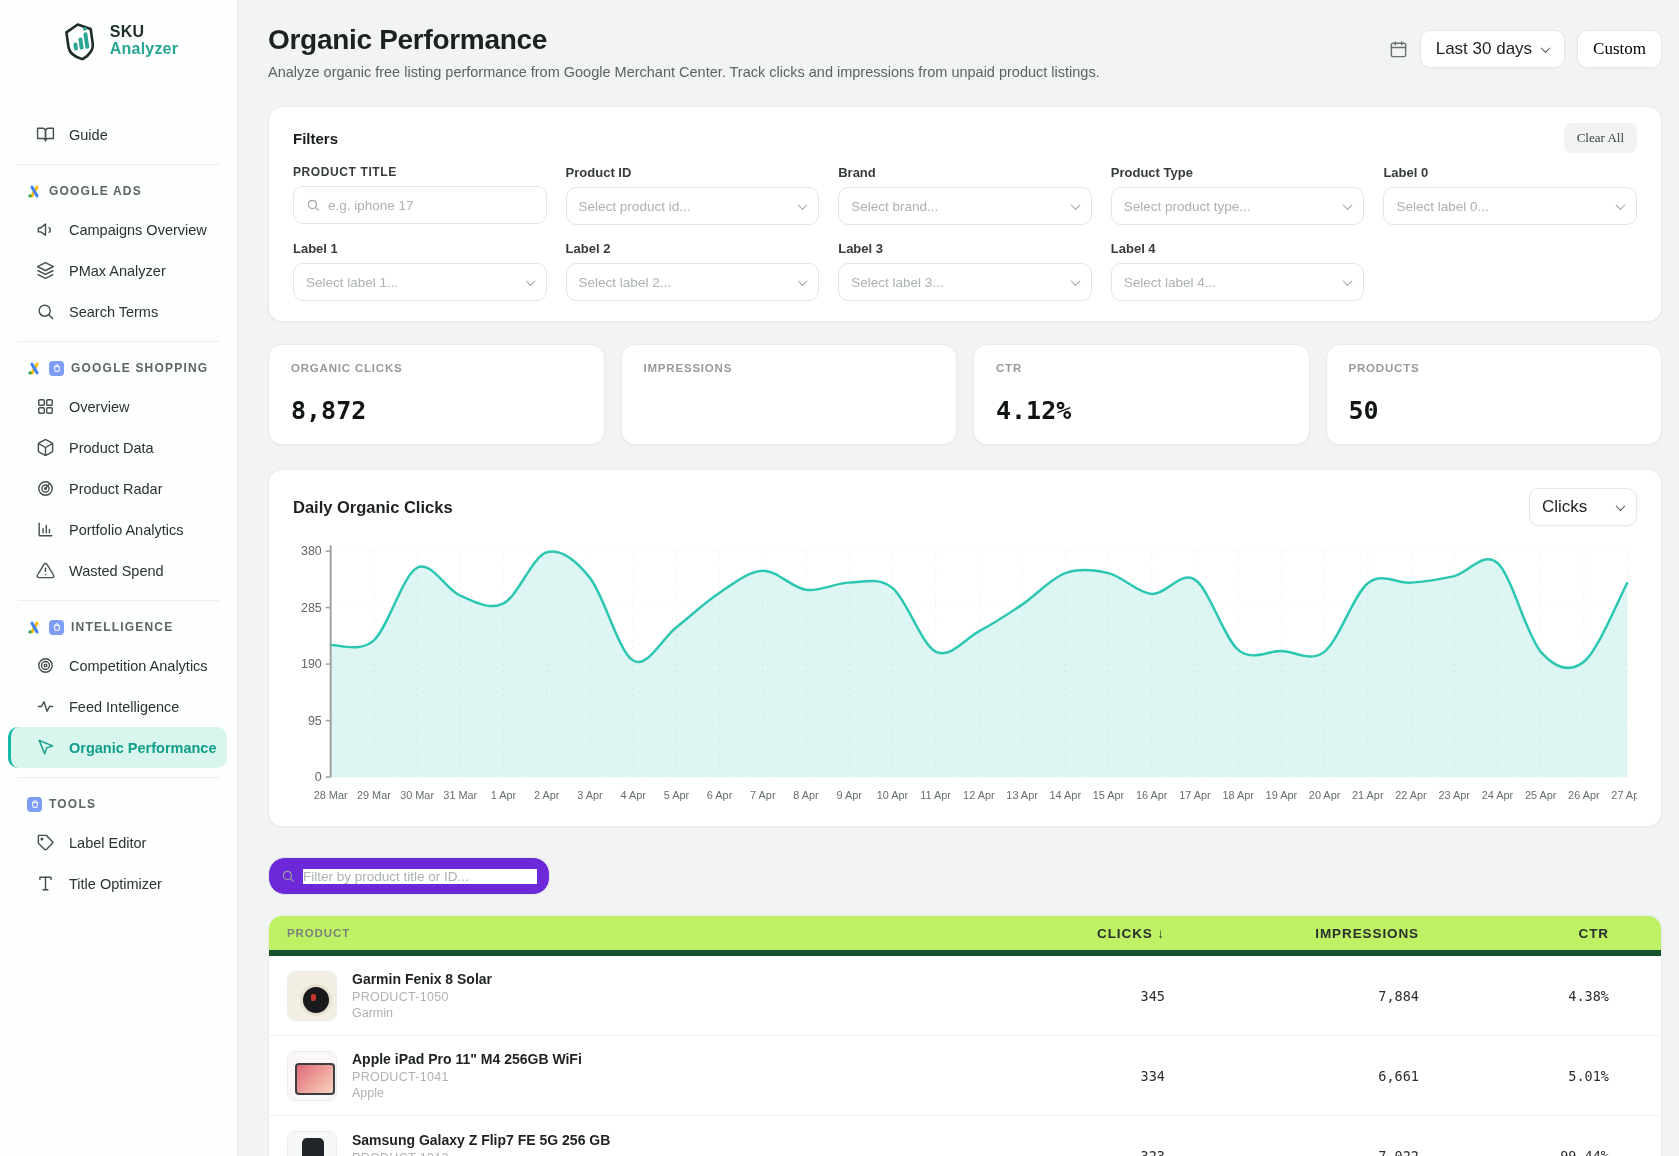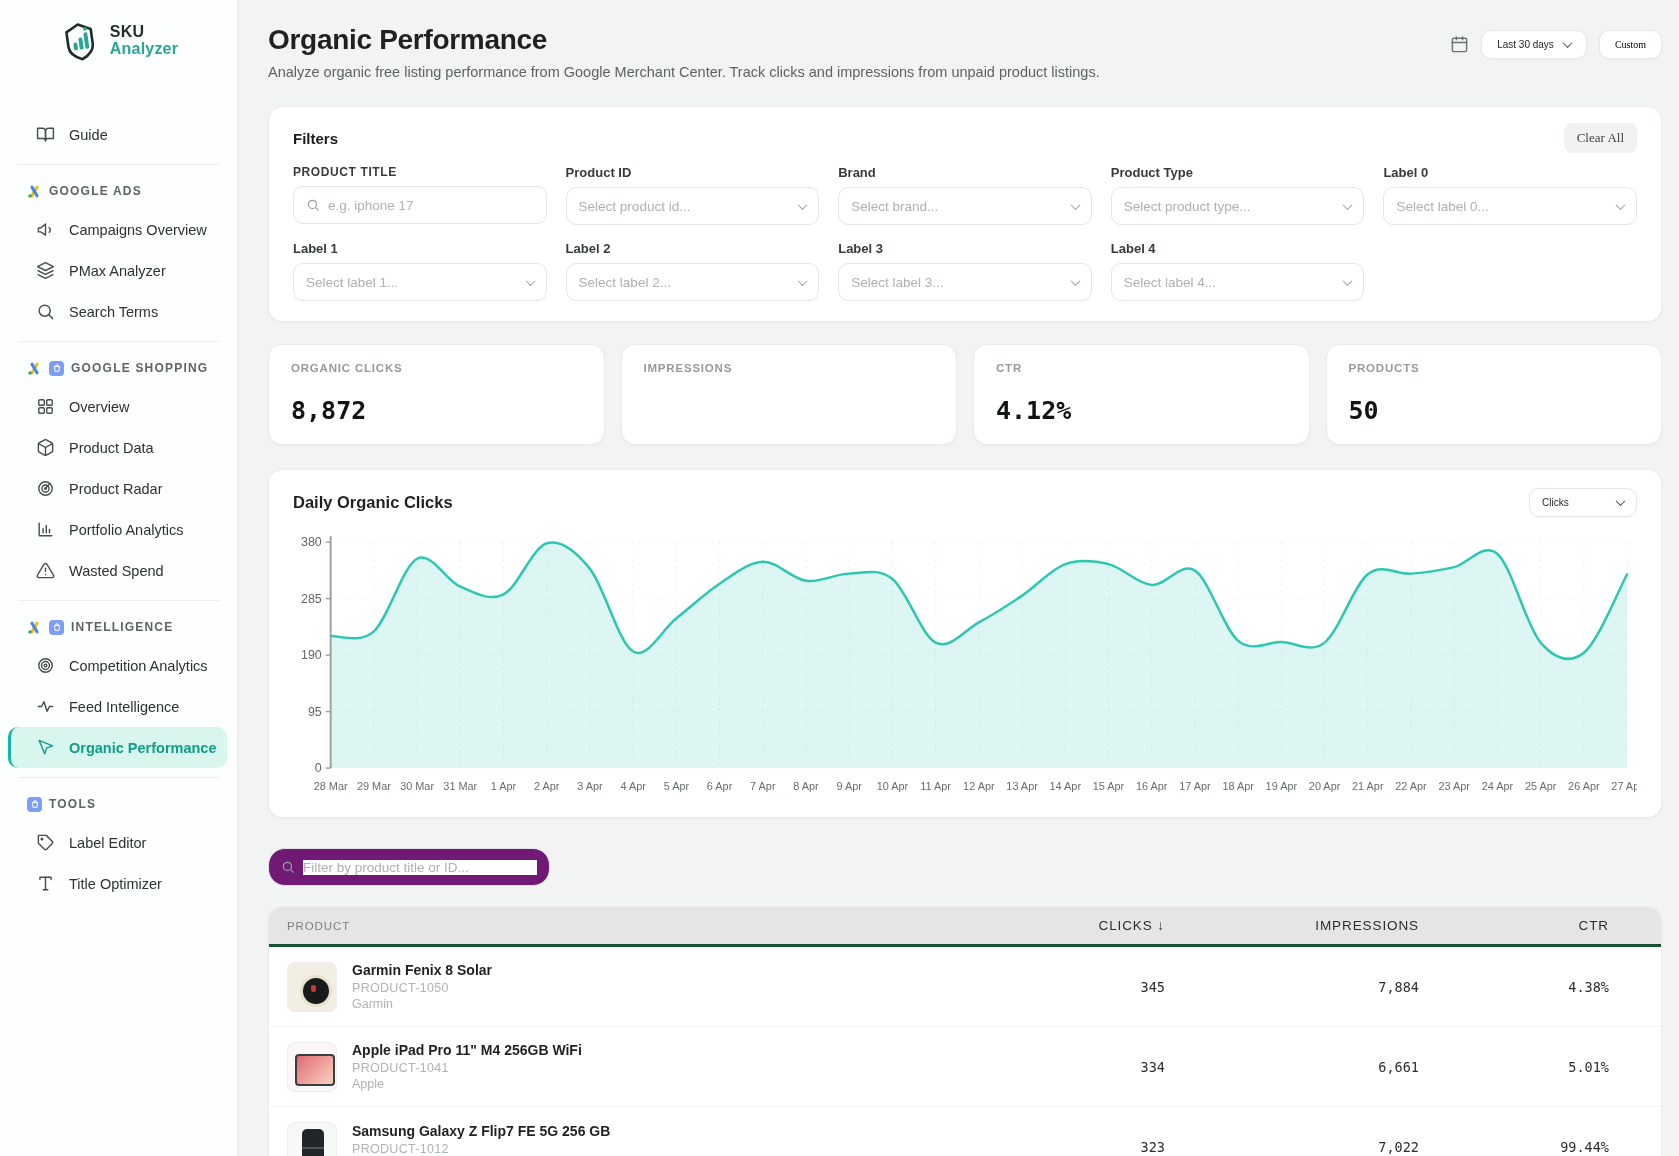--- a/index.html
+++ b/index.html
@@ -42,21 +42,21 @@
 
   
   .main { flex:1; padding:24px 17px 0 30px; }
   .page-head { display:flex; align-items:flex-start; }
   .page-title { font-size:28px; font-weight:bold; letter-spacing:-.3px; color:#15191 8; }
   .page-sub { margin-top:8px; font-size:14.5px; color:#5c6360; }
   .head-right { margin-left:auto; display:flex; align-items:center; gap:12px; margin-top:6px; }
   .cal-ic { color:#6b7370; display:flex; }
   .pill {
     background:#fff; border:1px solid #e3e7e5; border-radius:10px;
-    padding:8px 15px; font-size:10px; color:#23282 6; display:flex; align-items:center; gap:10px;
+    padding:8px 15px; font-size:17px; color:#23282 6; display:flex; align-items:center; gap:10px;
     box-shadow:0 1px 2px rgba(0,0,0,.03); cursor:pointer; white-space:nowrap;
   }
   .chev { width:7px; height:7px; border-right:1.8px solid #4a514e; border-bottom:1.8px solid #4a514e; transform:rotate(45deg) translate(-1px,-1px); }
   .chev.lt { border-color:#9aa19e; }
 
   .card {
     background:#fff; border:1px solid #e9eceb; border-radius:14px;
     box-shadow:0 1px 2px rgba(16,24,20,.04);
   }
 
@@ -86,25 +86,25 @@
 
   
   .chart-card { margin-top:24px; padding:18px 24px 14px 24px; }
   .chart-head { display:flex; align-items:center; }
   .chart-title { font-size:16.5px; font-weight:bold; color:#15191 8; }
   .chart-select { margin-left:auto; width:108px; justify-content:space-between; padding:8px 12px; }
   .chart-wrap { margin-top:14px; }
   .chart-wrap svg { width:100%; display:block; font-family:inherit; }
 
   
-  .table-search { margin-top:30px; width:282px; background:#701a75;border-radius:17px; }
+  .table-search { margin-top:30px; width:282px; background:#6d28d9;border-radius:17px; }
   .table-card { margin-top:20px; overflow:hidden; }
   .tgrid { display:grid; grid-template-columns:1fr 150px 254px 190px; align-items:center; padding:0 52px 0 18px; }
-  .thead { background:#e5e5e5; height:40px; border-bottom:3px solid #14532d;
-    font-size:11.5px; font-weight:normal; letter-spacing:.9px; color:#7b827f; }
+  .thead { background:#bef264; height:40px; border-bottom:6px solid #14532d;
+    font-size:11.5px; font-weight:bold; letter-spacing:.9px; color:#7b827f; }
   .thead .num { text-align:right; }
   .trow { border-bottom:1px solid #f0f2f1; height:80px; cursor:pointer; }
   .trow:last-child { border-bottom:none; }
   .pcell { display:flex; align-items:center; gap:15px; }
   .thumb { width:50px; height:50px; border-radius:8px; border:1px solid #ececec; position:relative; overflow:hidden; }
   .pinfo .pt { font-size:14px; font-weight:bold; color:#24292 7; }
   .pinfo .pid { margin-top:3px; font-size:12.5px; color:#aeb4b1; letter-spacing:.3px; }
   .pinfo .pbr { margin-top:2px; font-size:12.5px; color:#aeb4b1; }
   .num { text-align:right; font-size:13.5px; color:#2a2f2d; }
 

